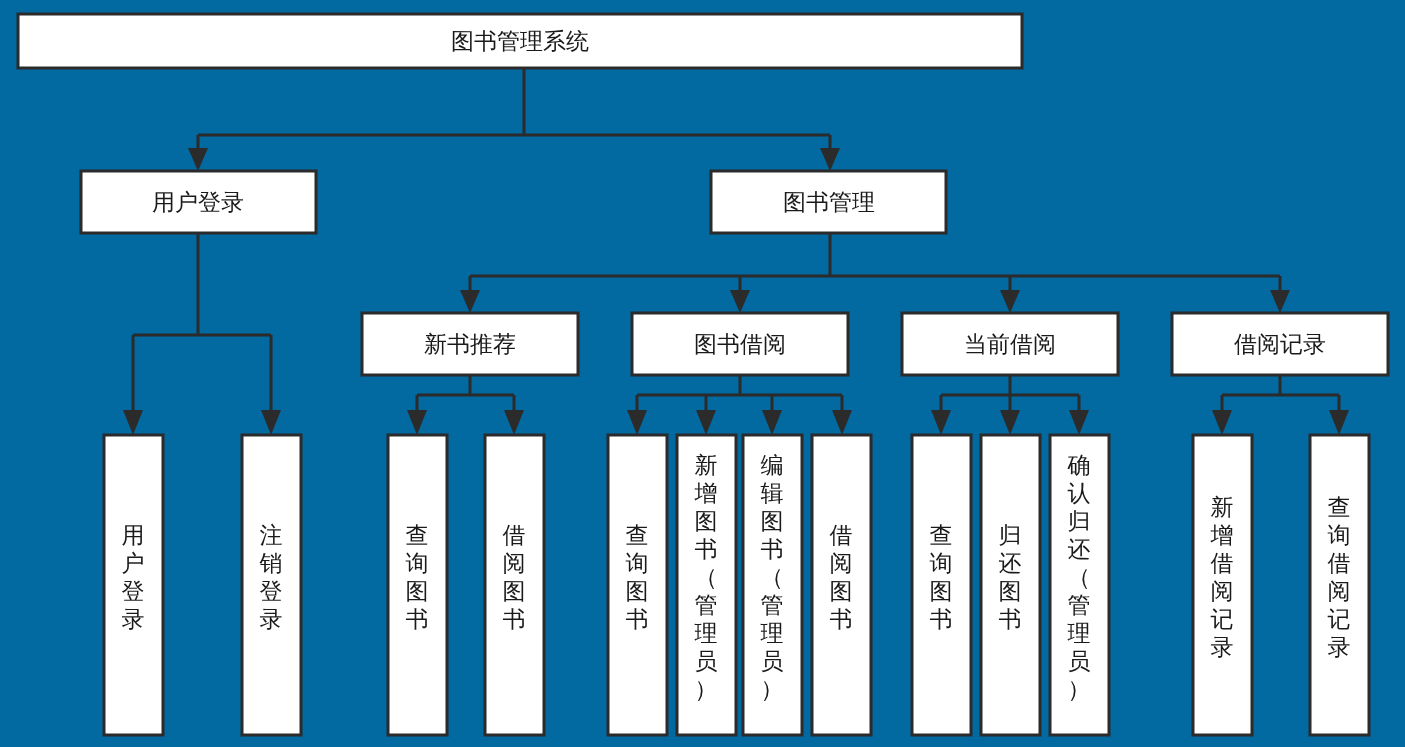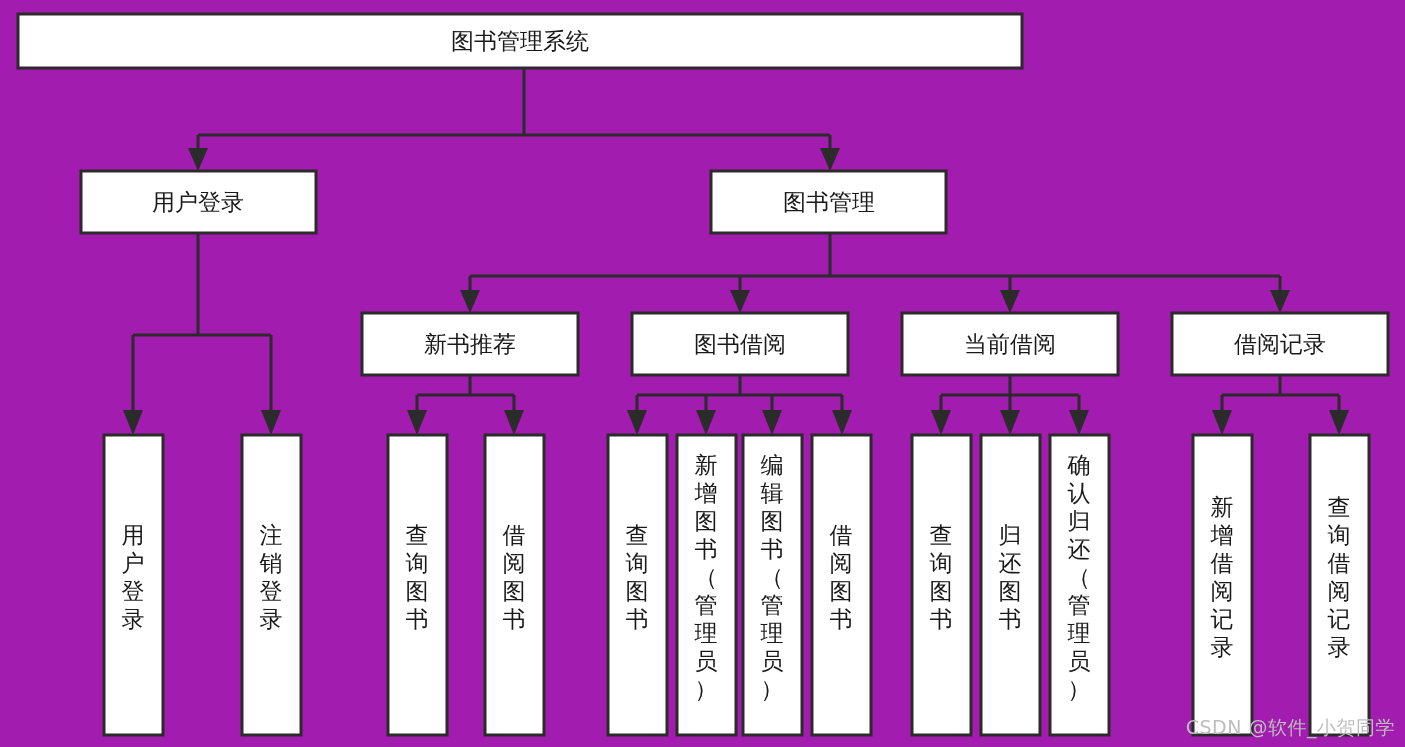--- a/index.html
+++ b/index.html
@@ -10,21 +10,21 @@
   body {
     width: 1405px;
     height: 747px;
     font-family: "DejaVu Sans", "Liberation Sans", sans-serif;
     overflow: hidden;
   }
   #diagram-root {
     position: relative;
     width: 1405px;
     height: 747px;
-    background: #a21caf;
+    background: #0369a1;
   }
   svg#flow-svg {
     position: absolute;
     left: 0;
     top: 0;
     width: 1405px;
     height: 747px;
   }
   .node-box {
     fill: #ffffff;
@@ -220,14 +220,13 @@
         <text class="node-label-vertical"><tspan x="1222" y="515.0">新</tspan><tspan x="1222" y="543.0">增</tspan><tspan x="1222" y="571.0">借</tspan><tspan x="1222" y="599.0">阅</tspan><tspan x="1222" y="627.0">记</tspan><tspan x="1222" y="655.0">录</tspan></text>
       </g>
       <g>
         <rect class="node-box" x="1310" y="435" width="59" height="300"></rect>
         <text class="node-label-vertical"><tspan x="1339" y="515.0">查</tspan><tspan x="1339" y="543.0">询</tspan><tspan x="1339" y="571.0">借</tspan><tspan x="1339" y="599.0">阅</tspan><tspan x="1339" y="627.0">记</tspan><tspan x="1339" y="655.0">录</tspan></text>
       </g>
 
     </g>
   </svg>
 
-  <div class="watermark">CSDN @软件_小贺同学</div>
 </div>
 
 </body></html>

